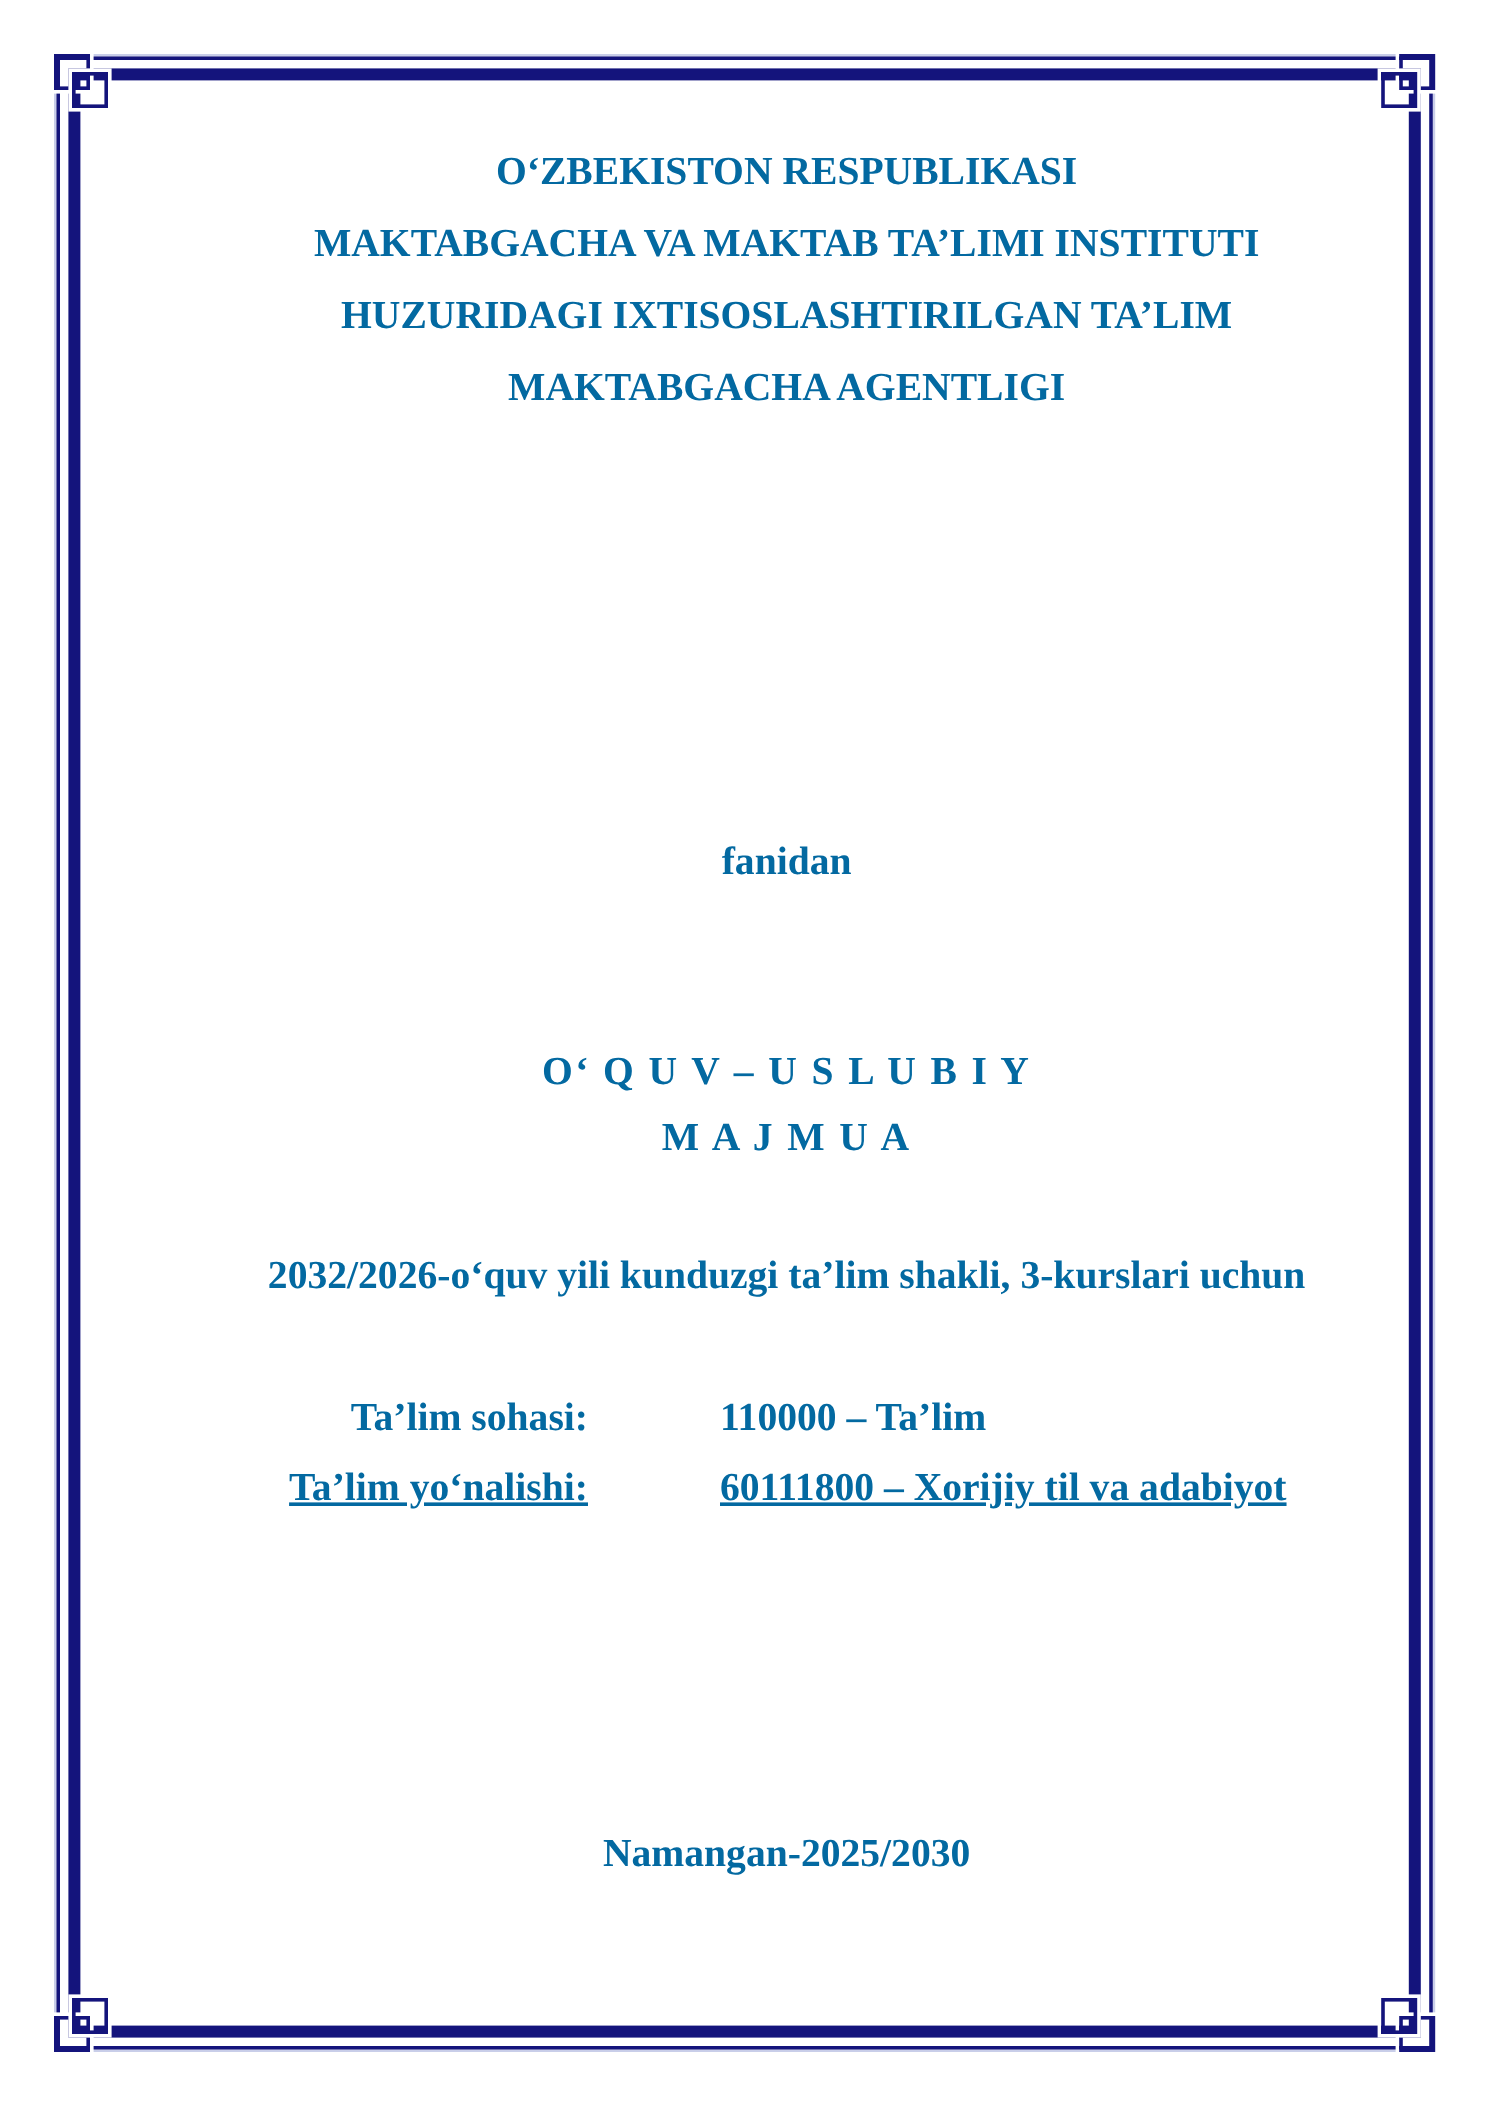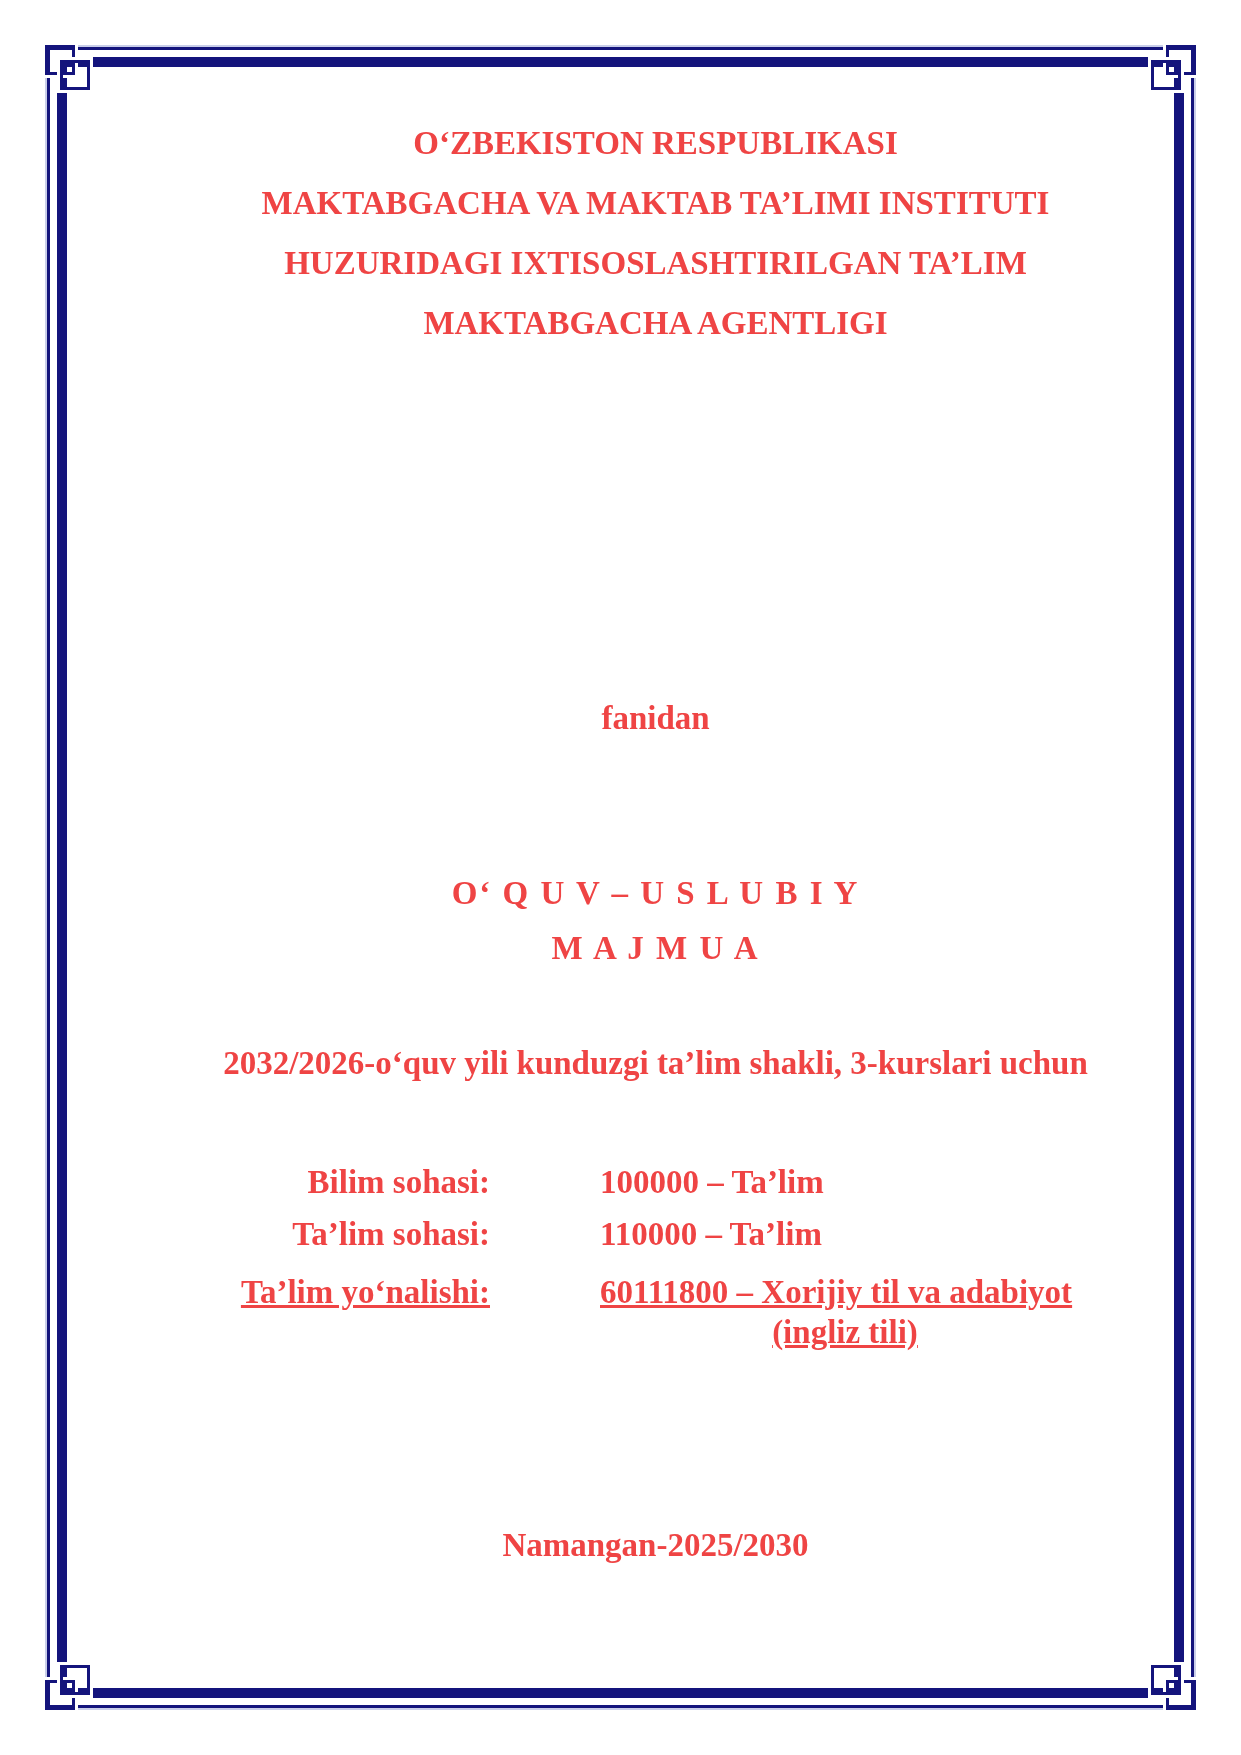--- a/index.html
+++ b/index.html
@@ -7,21 +7,21 @@
     padding: 0;
     background: #ffffff;
   }
   .page {
     position: relative;
     width: 1241px;
     height: 1755px;
     background: #ffffff;
     overflow: hidden;
     font-family: "Liberation Serif", "DejaVu Serif", serif;
-    color: #ef4444;
+    color: #0369a1;
   }
   
   .frame-thin {
     position: absolute;
     left: 47px; top: 47px; right: 47px; bottom: 47px;
     border: 3px solid #14147c;
     box-shadow: 0 0 0 2px #c9cee9;
   }
   .frame-thick {
     position: absolute;
@@ -121,34 +121,28 @@
 
   <div class="tblock doctype">
     <div>O‘ Q U V – U S L U B I Y</div>
     <div>M A J M U A</div>
   </div>
 
   <div class="tblock audience">2032/2026-o‘quv yili kunduzgi ta’lim shakli, 3-kurslari uchun</div>
 
   <div class="fields">
     <div class="field-row">
-      <div class="field-label">Bilim sohasi:</div>
-      <div class="field-gap"></div>
-      <div class="field-value">100000 – Ta’lim</div>
-    </div>
-    <div class="field-row">
       <div class="field-label">Ta’lim sohasi:</div>
       <div class="field-gap"></div>
       <div class="field-value">110000 – Ta’lim</div>
     </div>
     <div class="field-row third">
       <div class="field-label">Ta’lim yo‘nalishi:</div>
       <div class="field-gap"></div>
       <div class="field-value">
         <div>60111800 – Xorijiy til va adabiyot</div>
-        <div class="value-line2">(ingliz tili)</div>
       </div>
     </div>
   </div>
 
   <div class="tblock cityyear">Namangan-2025/2030</div>
 
 </div>
 
 </body></html>

